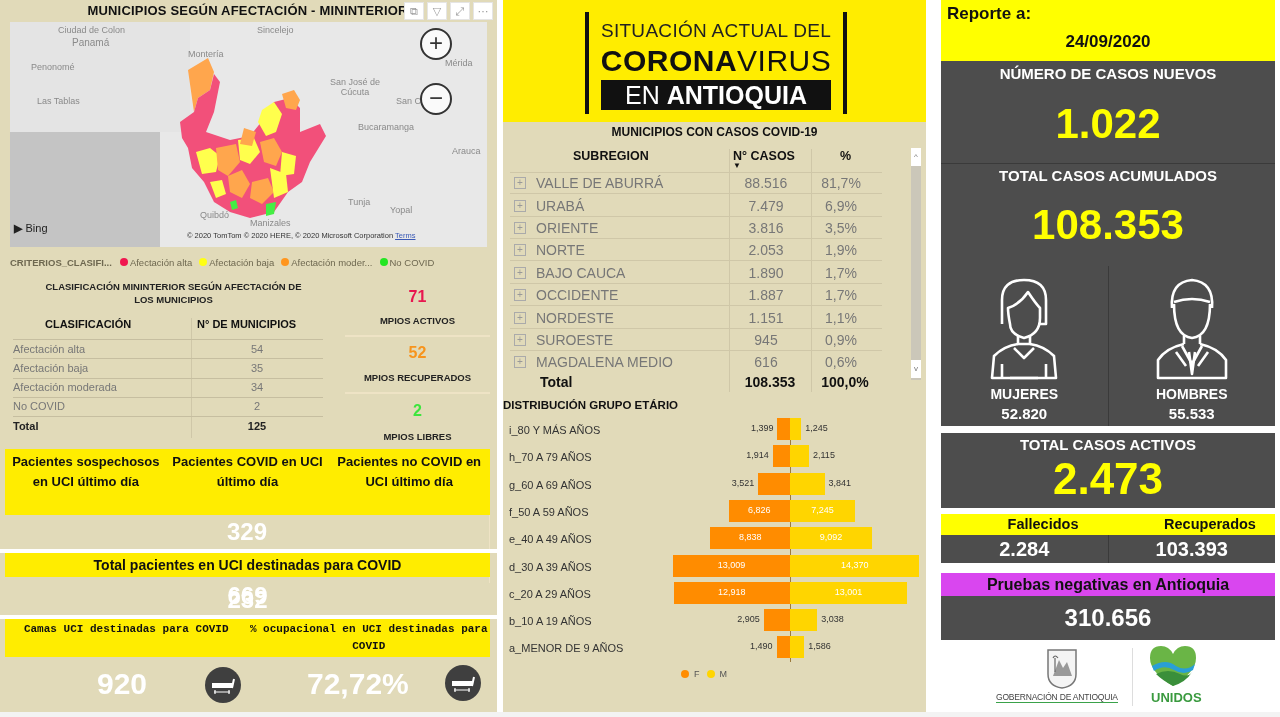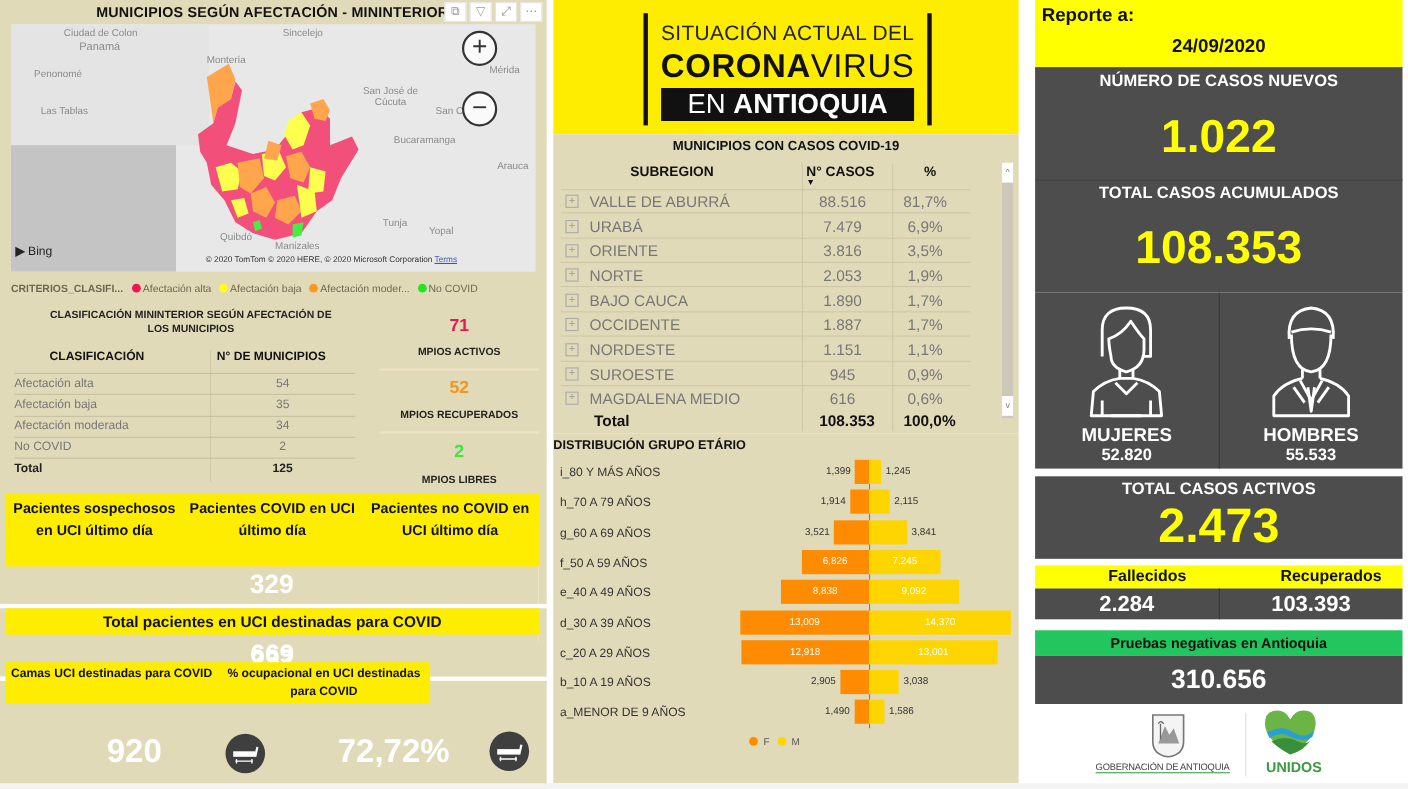--- a/index.html
+++ b/index.html
@@ -41,21 +41,21 @@
 
   .uci-head { left: 5px; top: 449px; width: 485px; height: 66px; display: flex; }
   .uci-head div { flex: 1; font-size: 13px; font-weight: bold; color: #111; text-align: center; line-height: 20px; padding-top: 3px; }
   .uci-vals { left: 5px; top: 515px; width: 485px; height: 34px; display: flex; flex-direction: column; }
   .uci-vals div { flex: 1; font-size: 24px; font-weight: bold; color: #fff; text-align: center; line-height: 34px; border-right: 1px solid #eee3c5; }
   .uci-vals div:last-child { border-right: none; }
 
   .total-uci-head { left: 5px; top: 553px; width: 485px; height: 24px; font-size: 14px; font-weight: bold; color: #111; text-align: center; line-height: 24px; }
   .total-uci-val { left: 5px; top: 577px; width: 485px; height: 38px; font-size: 24px; font-weight: bold; color: #fff; text-align: center; line-height: 38px; }
 
-  .camas-head { left: 5px; top: 602px; width: 386px; height: 38px; display: flex; }
+  .camas-head { left: 5px; top: 619px; width: 485px; height: 38px; display: flex; font-family: Liberation Mono, monospace; }
   .camas-head div { flex: 1; font-size: 11px; font-weight: bold; color: #111; text-align: center; line-height: 17px; padding-top: 2px; }
   .camas-vals { left: 5px; top: 657px; width: 485px; height: 55px; }
   .camas-num { font-size: 30px; font-weight: bold; color: #fff; }
   .bed-icon { width: 36px; height: 36px; border-radius: 50%; background: #3f3f3f; }
 
   .bottom-strip { left: 0; top: 712px; width: 1280px; height: 5px; background: #f3f3f3; }
 
   
   #mid { left: 503px; top: 0; width: 423px; height: 717px; }
   .banner { left: 0; top: 0; width: 423px; height: 122px; background: #ffed00; }
@@ -97,31 +97,31 @@
   .gray { background: #4d4d4d; }
   .rep { left: 8px; top: 0; width: 334px; height: 61px; background: #ffff00; }
   .rep-label { left: 6px; top: 4px; font-size: 17px; font-weight: bold; color: #111; }
   .rep-date { left: 0; top: 32px; width: 334px; font-size: 17px; font-weight: bold; color: #111; text-align: center; }
   .kpi { left: 8px; width: 334px; }
   .kpi-label { width: 100%; font-size: 15px; font-weight: bold; color: #fff; text-align: center; }
   .kpi-value { width: 100%; font-weight: bold; color: #ffff00; text-align: center; }
   .gender { top: 266px; height: 160px; display: flex; }
   .gender .g { flex: 1; position: relative; border-right: 1px solid #3a3a3a; }
   .gender .g:last-child { border-right: none; }
-  .g-label { position: absolute; left: 0; top: 120px; width: 100%; font-size: 17px; font-weight: bold; color: #fff; text-align: center; }
+  .g-label { position: absolute; left: 0; top: 120px; width: 100%; font-size: 14px; font-weight: bold; color: #fff; text-align: center; }
   .g-val { position: absolute; left: 0; top: 139px; width: 100%; font-size: 15px; font-weight: bold; color: #fff; text-align: center; }
   .g-icon { position: absolute; left: 50%; top: 8px; width: 80px; height: 108px; margin-left: -40px; }
 
   .fall-head { left: 8px; top: 514px; width: 334px; height: 21px; background: #ffff00; display: flex; }
   .fall-head div { flex: 1; font-size: 14.5px; font-weight: bold; color: #111; text-align: center; line-height: 21px; margin-left: 37px; }
   .fall-vals { left: 8px; top: 535px; width: 334px; height: 28px; background: #4d4d4d; display: flex; }
   .fall-vals div { flex: 1; font-size: 20px; font-weight: bold; color: #fff; text-align: center; line-height: 28px; border-right: 1px solid #3a3a3a; }
   .fall-vals div:last-child { border-right: none; }
 
-  .prue-head { left: 8px; top: 573px; width: 334px; height: 23px; background: #22c55e; font-size: 13px; font-weight: bold; color: #111; text-align: center; line-height: 23px; }
+  .prue-head { left: 8px; top: 573px; width: 334px; height: 23px; background: #d946ef; font-size: 16px; font-weight: bold; color: #111; text-align: center; line-height: 23px; }
   .prue-val { left: 8px; top: 596px; width: 334px; height: 44px; background: #4d4d4d; font-size: 24px; font-weight: bold; color: #fff; text-align: center; line-height: 44px; }
 
   .logos { left: 8px; top: 640px; width: 334px; height: 72px; background: #fff; }
   .gob-text { left: 55px; top: 52px; font-size: 8.5px; color: #444; letter-spacing: -.2px; border-bottom: 1px solid #3aa24a; white-space: nowrap; }
   .unidos-text { left: 210px; top: 50px; font-size: 13px; font-weight: bold; color: #3a9a3f; text-align: right; }
   .logo-sep { left: 191px; top: 8px; width: 1px; height: 58px; background: #ddd; }
 </style>
 </head>
 <body>
 

